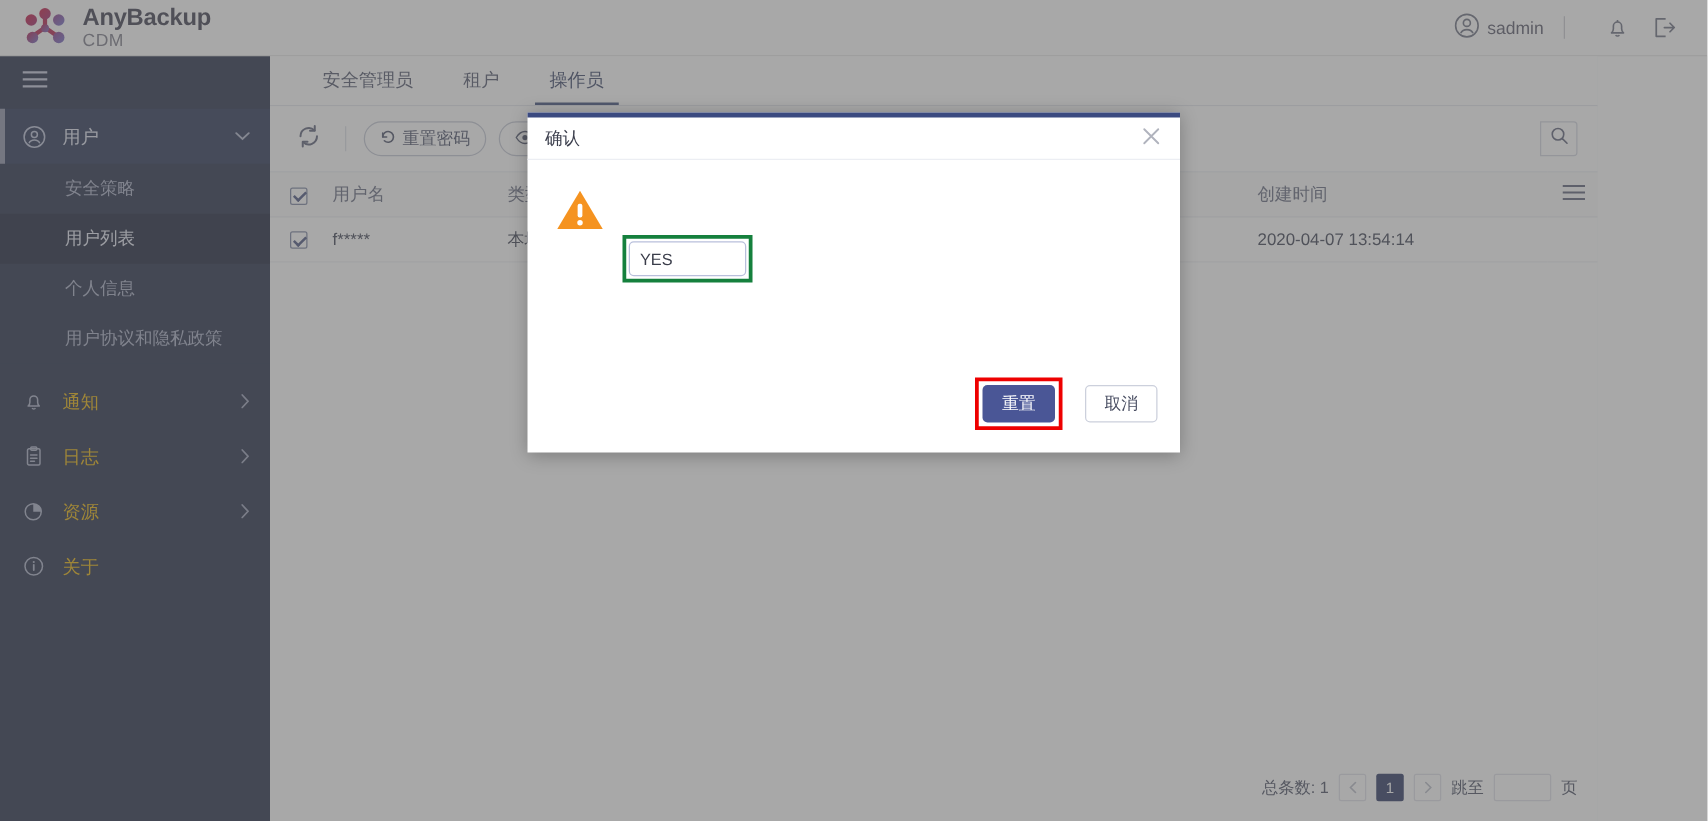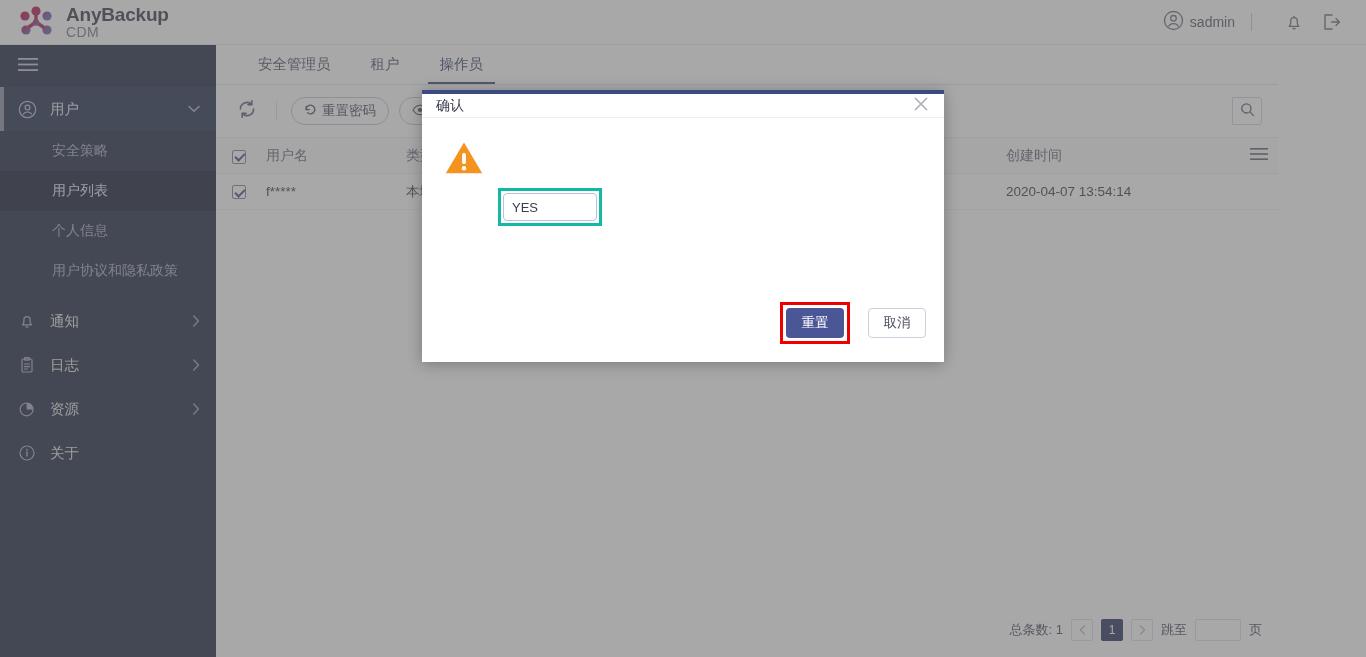--- a/index.html
+++ b/index.html
@@ -45,21 +45,21 @@
     width: 216px; height: 640px;
     background: #222b45;
   }
   .hamburger {
     height: 42px; display: flex; align-items: center;
     padding-left: 18px; cursor: pointer;
   }
   .nav-item {
     position: relative; height: 44px;
     display: flex; align-items: center;
-    padding-left: 18px; color: #e5e5e5; font-size: 14.5px;
+    padding-left: 18px; color: #eab308; font-size: 14.5px;
     cursor: pointer;
   }
   .nav-item .nav-ico { width: 26px; display: flex; align-items: center; }
   .nav-item .nav-label { flex: 1; padding-left: 6px; }
   .nav-item .nav-arrow { padding-right: 16px; display: flex; align-items: center; }
   .nav-item.expanded { background: #273253; color: #dfe3f0; }
   .nav-item.expanded::before {
     content: ""; position: absolute; left: 0; top: 0;
     width: 4px; height: 100%; background: #8f93a8;
   }
@@ -185,37 +185,37 @@
   }
   .dialog {
     position: absolute; left: 422px; top: 90px;
     width: 522px; height: 272px;
     background: #ffffff;
     border-top: 4px solid #3b4a80;
     box-shadow: 0 2px 14px rgba(0,0,0,0.28);
     z-index: 60;
   }
   .dlg-head {
-    height: 24px; display: flex; align-items: center;
+    height: 34px; display: flex; align-items: center;
     padding: 0 14px; border-bottom: 1px solid #eceef3;
   }
   .dlg-title { font-size: 14px; color: #3c3f4d; }
   .dlg-close {
     margin-left: auto; cursor: pointer; color: #b0b3bd;
     font-size: 20px; line-height: 1; font-weight: 300;
   }
   .dlg-body { padding: 20px 22px 0 22px; display: flex; }
   .warn-ico { width: 46px; flex: 0 0 46px; padding-top: 2px; }
   .dlg-msg {
     font-size: 13.8px; color: #3a3d4a; line-height: 1.6;
     padding-left: 6px; max-width: 400px;
   }
   .confirm-wrap {
     position: absolute; left: 498px; top: 188px;
-    border: 3px solid #14b8a6; padding: 2px; background: transparent;
+    border: 3px solid #15803d; padding: 2px; background: transparent;
     z-index: 61;
   }
   .confirm-input {
     width: 94px; height: 28px; border: 1px solid #b9c0dc;
     border-radius: 4px; padding: 0 8px; font-size: 13px;
     color: #3a3d4a; outline: none;
     font-family: "Liberation Sans", sans-serif; background: #fff;
   }
   .dlg-footer {
     position: absolute; right: 18px; bottom: 18px;

